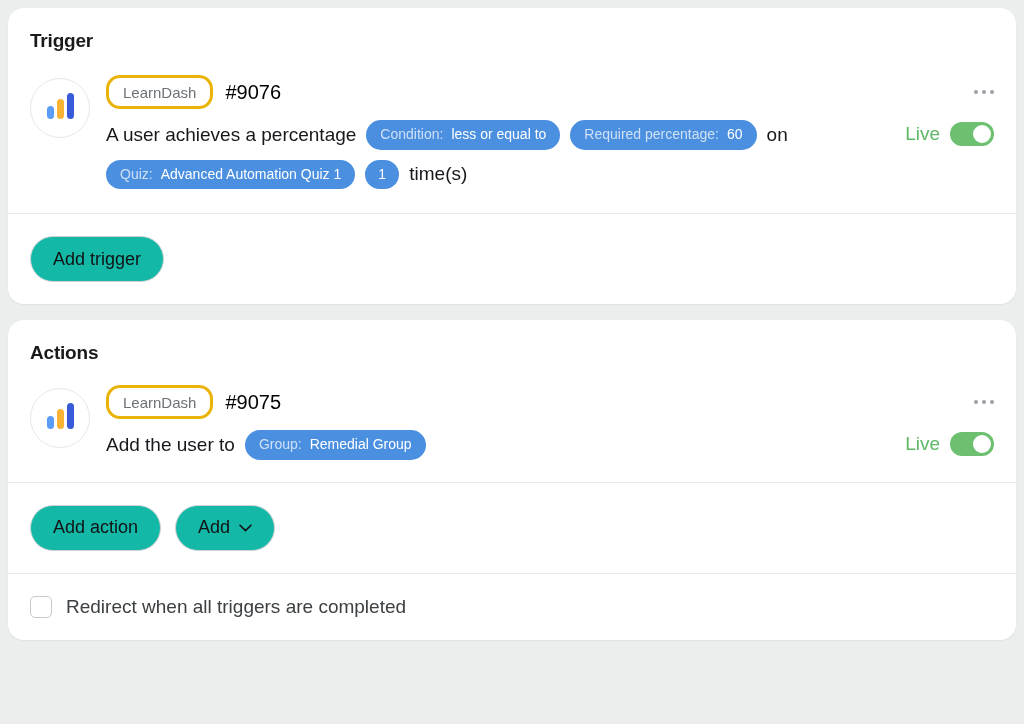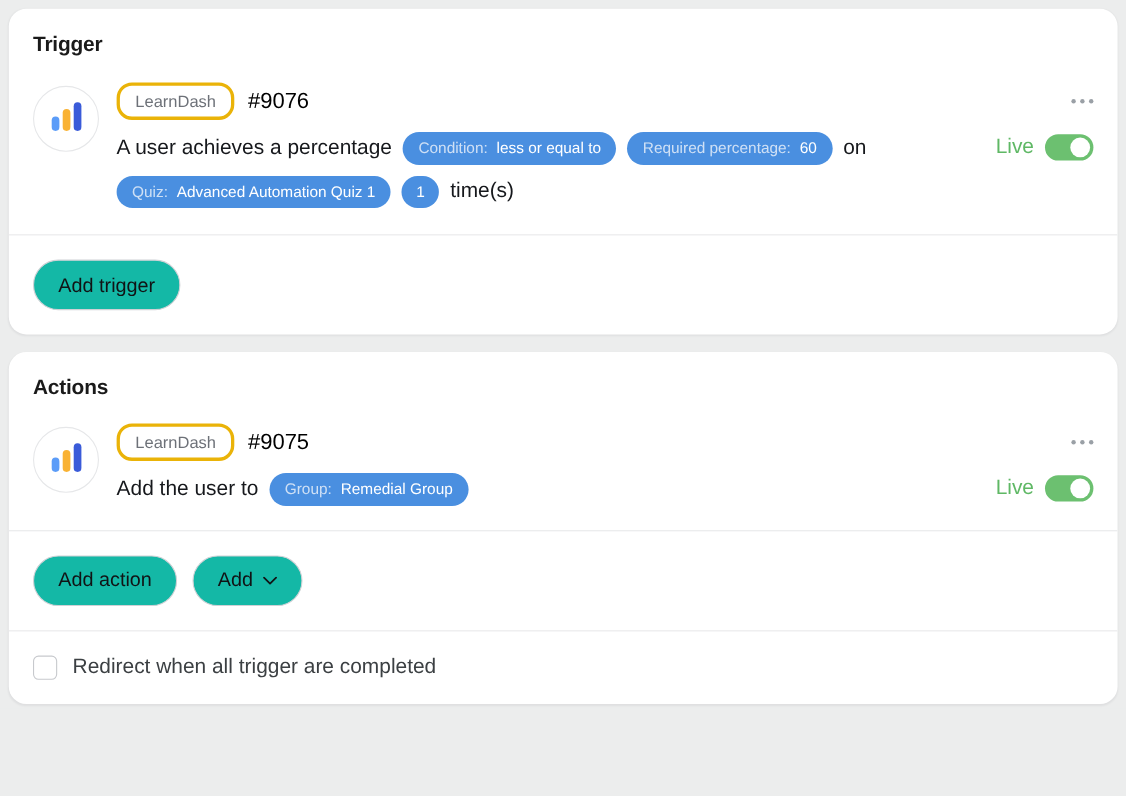--- a/index.html
+++ b/index.html
@@ -336,17 +336,17 @@
         <svg class="chev" viewBox="0 0 13 8" fill="none">
           <path d="M1 1.2 L6.5 6.6 L12 1.2" stroke="#111315" stroke-width="1.6" stroke-linecap="round" stroke-linejoin="round"></path>
         </svg>
       </button>
     </div>
 
     <div class="divider"></div>
 
     <div class="check-row">
       <span class="checkbox"></span>
-      <span class="check-label">Redirect when all trigger are completed</span>
+      <span class="check-label">Redirect when all triggers are completed</span>
     </div>
   </div>
 
 </div>
 
 </body></html>

